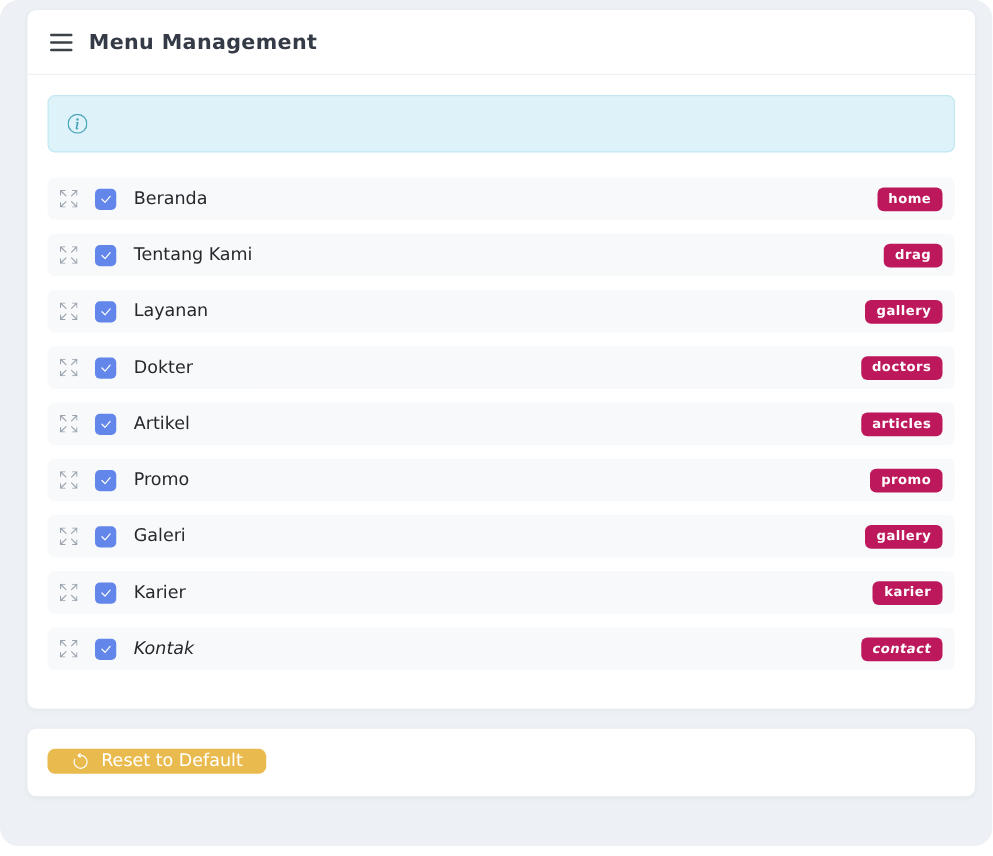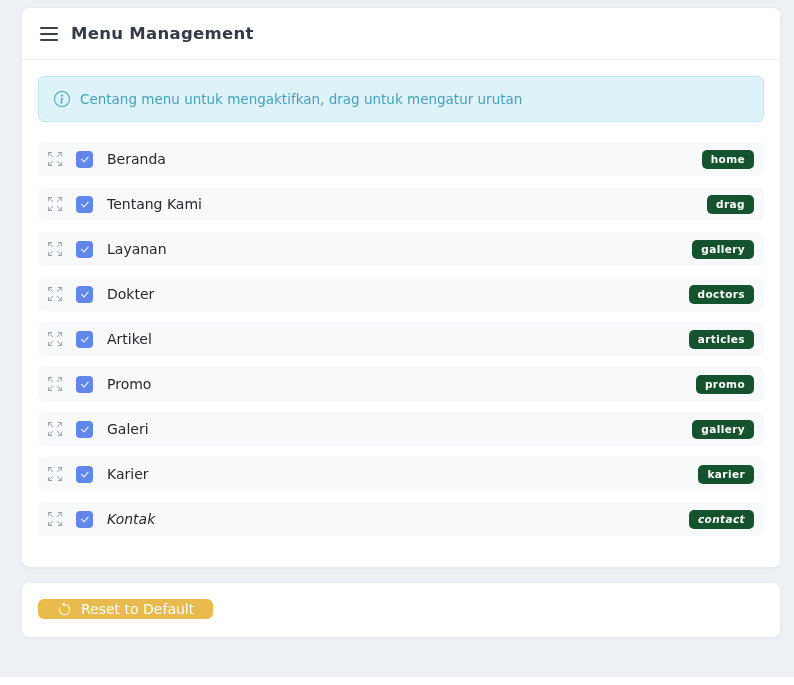--- a/index.html
+++ b/index.html
@@ -6,20 +6,21 @@
   html, body {
     width: 794px; height: 685px;
     font-family: "DejaVu Sans", "Liberation Sans", sans-serif;
     background: #ffffff;
     overflow: hidden;
   }
   .page-bg {
     width: 794px; height: 677px;
     background: #edf1f5;
     padding-top: 8px;
+    border-radius: 15px;
   }
   .card {
     background: #ffffff;
     border-radius: 7px;
     box-shadow: 0 1px 4px rgba(40,50,70,0.06);
     margin-left: 22px;
     margin-right: 14px;
   }
   
   .card-header {
@@ -63,21 +64,21 @@
     display: flex; align-items: center; justify-content: center;
     cursor: pointer;
   }
   .menu-label {
     margin-left: 14px;
     font-size: 14px;
     color: #25282c;
   }
   .spacer { flex: 1; }
   .badge {
-    background: #14532d;
+    background: #be185d;
     color: #ffffff;
     font-size: 10.5px;
     font-weight: 700;
     letter-spacing: 0.4px;
     border-radius: 5px;
     padding: 3px 9px 4px 9px;
   }
   
   .card-footer-block { margin-top: 16px; padding: 16px; }
   .btn-warning {
@@ -109,21 +110,20 @@
       <span class="card-title">Menu Management</span>
     </div>
 
     <div class="card-body">
 
       <div class="alert-info">
         <svg width="16" height="16" viewBox="0 0 16 16" fill="#45a2b8">
           <path d="M8 15A7 7 0 1 1 8 1a7 7 0 0 1 0 14m0 1A8 8 0 1 0 8 0a8 8 0 0 0 0 16"></path>
           <path d="m8.93 6.588-2.29.287-.082.38.45.083c.294.07.352.176.288.469l-.738 3.468c-.194.897.105 1.319.808 1.319.545 0 1.178-.252 1.465-.598l.088-.416c-.2.176-.492.246-.686.246-.275 0-.375-.193-.304-.533zM9 4.5a1 1 0 1 1-2 0 1 1 0 0 1 2 0"></path>
         </svg>
-        <span>Centang menu untuk mengaktifkan, drag untuk mengatur urutan</span>
       </div>
 
       <div class="menu-list">
 
         <div class="menu-row">
           <span class="drag-handle">
             <svg width="14" height="14" viewBox="0 0 16 16" fill="currentColor">
                 <path fill-rule="evenodd" d="M5.828 10.172a.5.5 0 0 0-.707 0l-4.096 4.096V11.5a.5.5 0 0 0-1 0v3.975a.5.5 0 0 0 .5.5H4.5a.5.5 0 0 0 0-1H1.732l4.096-4.096a.5.5 0 0 0 0-.707m4.344 0a.5.5 0 0 1 .707 0l4.096 4.096V11.5a.5.5 0 1 1 1 0v3.975a.5.5 0 0 1-.5.5H11.5a.5.5 0 0 1 0-1h2.768l-4.096-4.096a.5.5 0 0 1 0-.707m0-4.344a.5.5 0 0 0 .707 0l4.096-4.096V4.5a.5.5 0 1 0 1 0V.525a.5.5 0 0 0-.5-.5H11.5a.5.5 0 0 0 0 1h2.768L10.172 5.121a.5.5 0 0 0 0 .707m-4.344 0a.5.5 0 0 1-.707 0L1.025 1.732V4.5a.5.5 0 0 1-1 0V.525a.5.5 0 0 1 .5-.5H4.5a.5.5 0 0 1 0 1H1.732l4.096 4.096a.5.5 0 0 1 0 .707"></path>
               </svg>
           </span>

